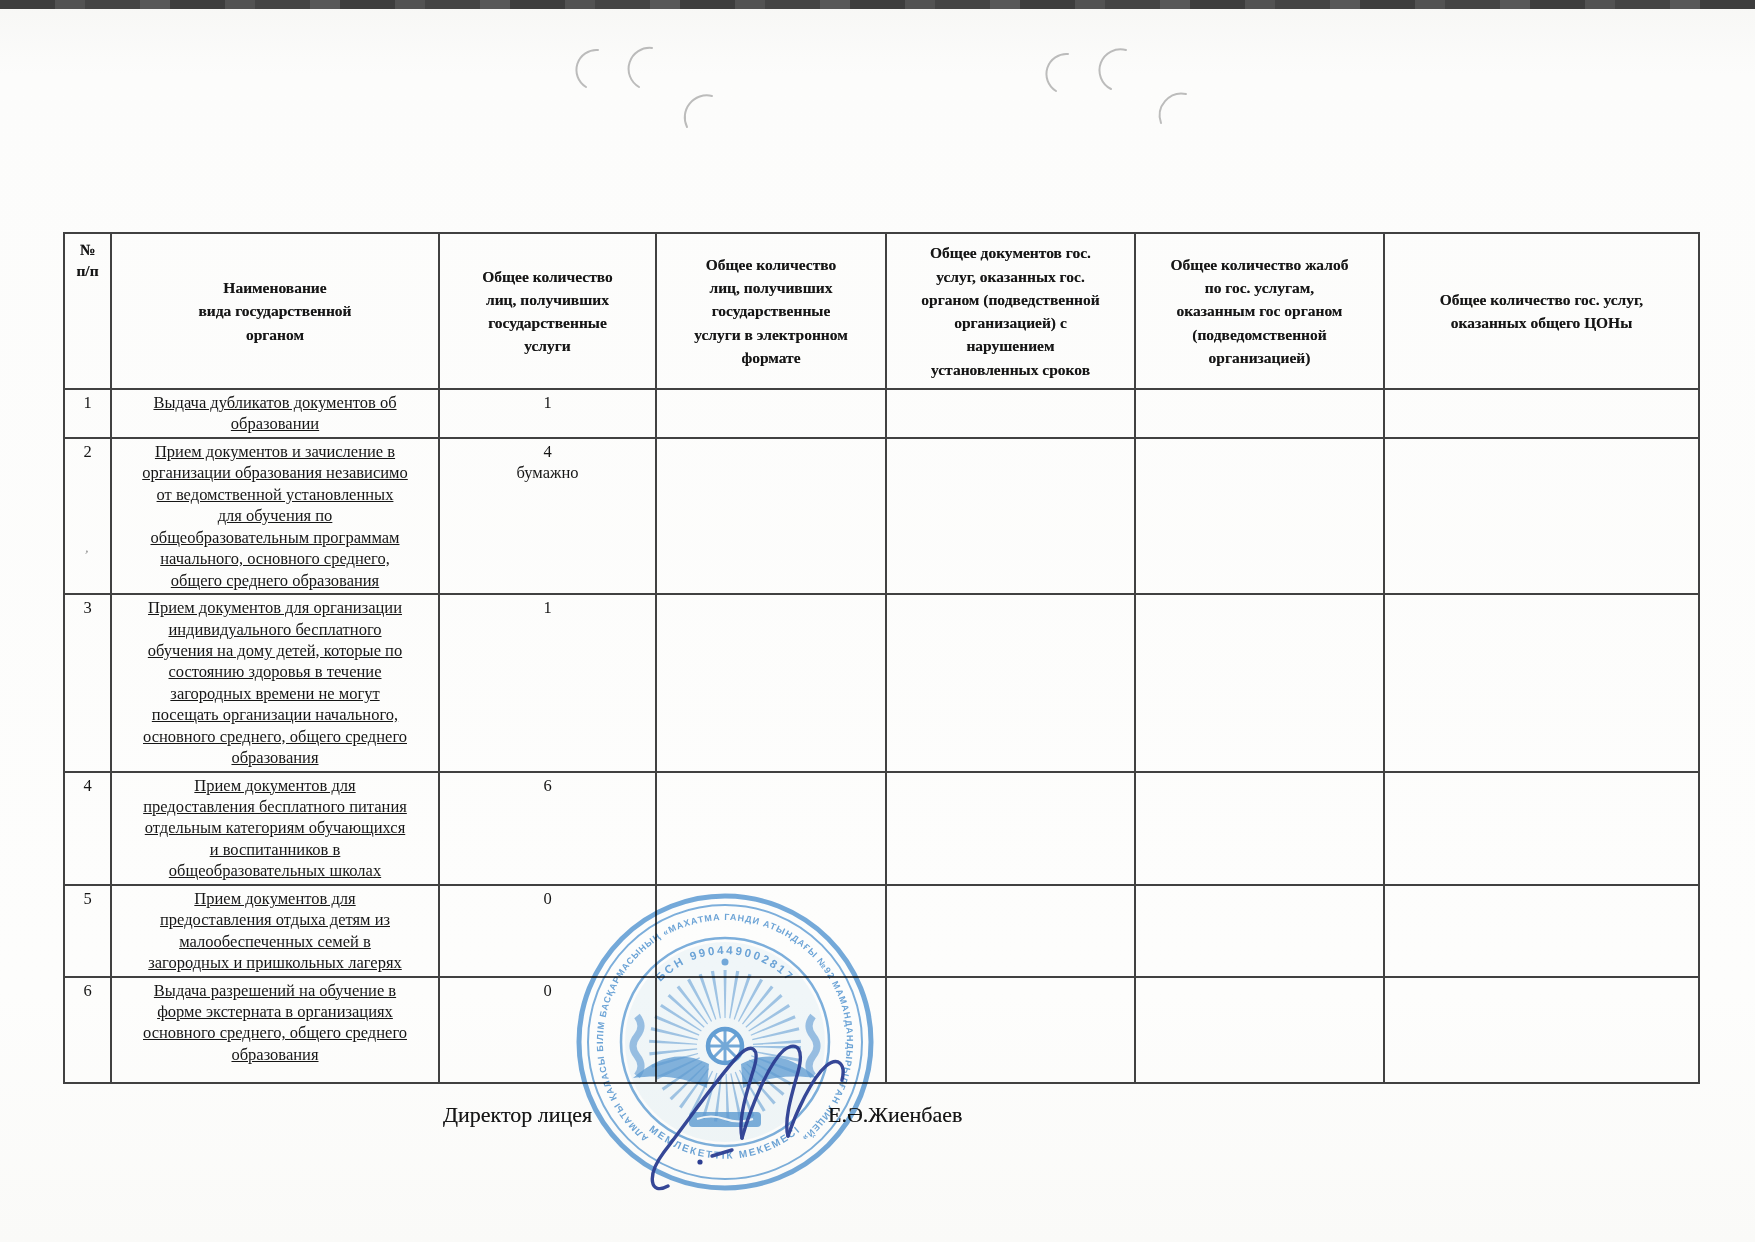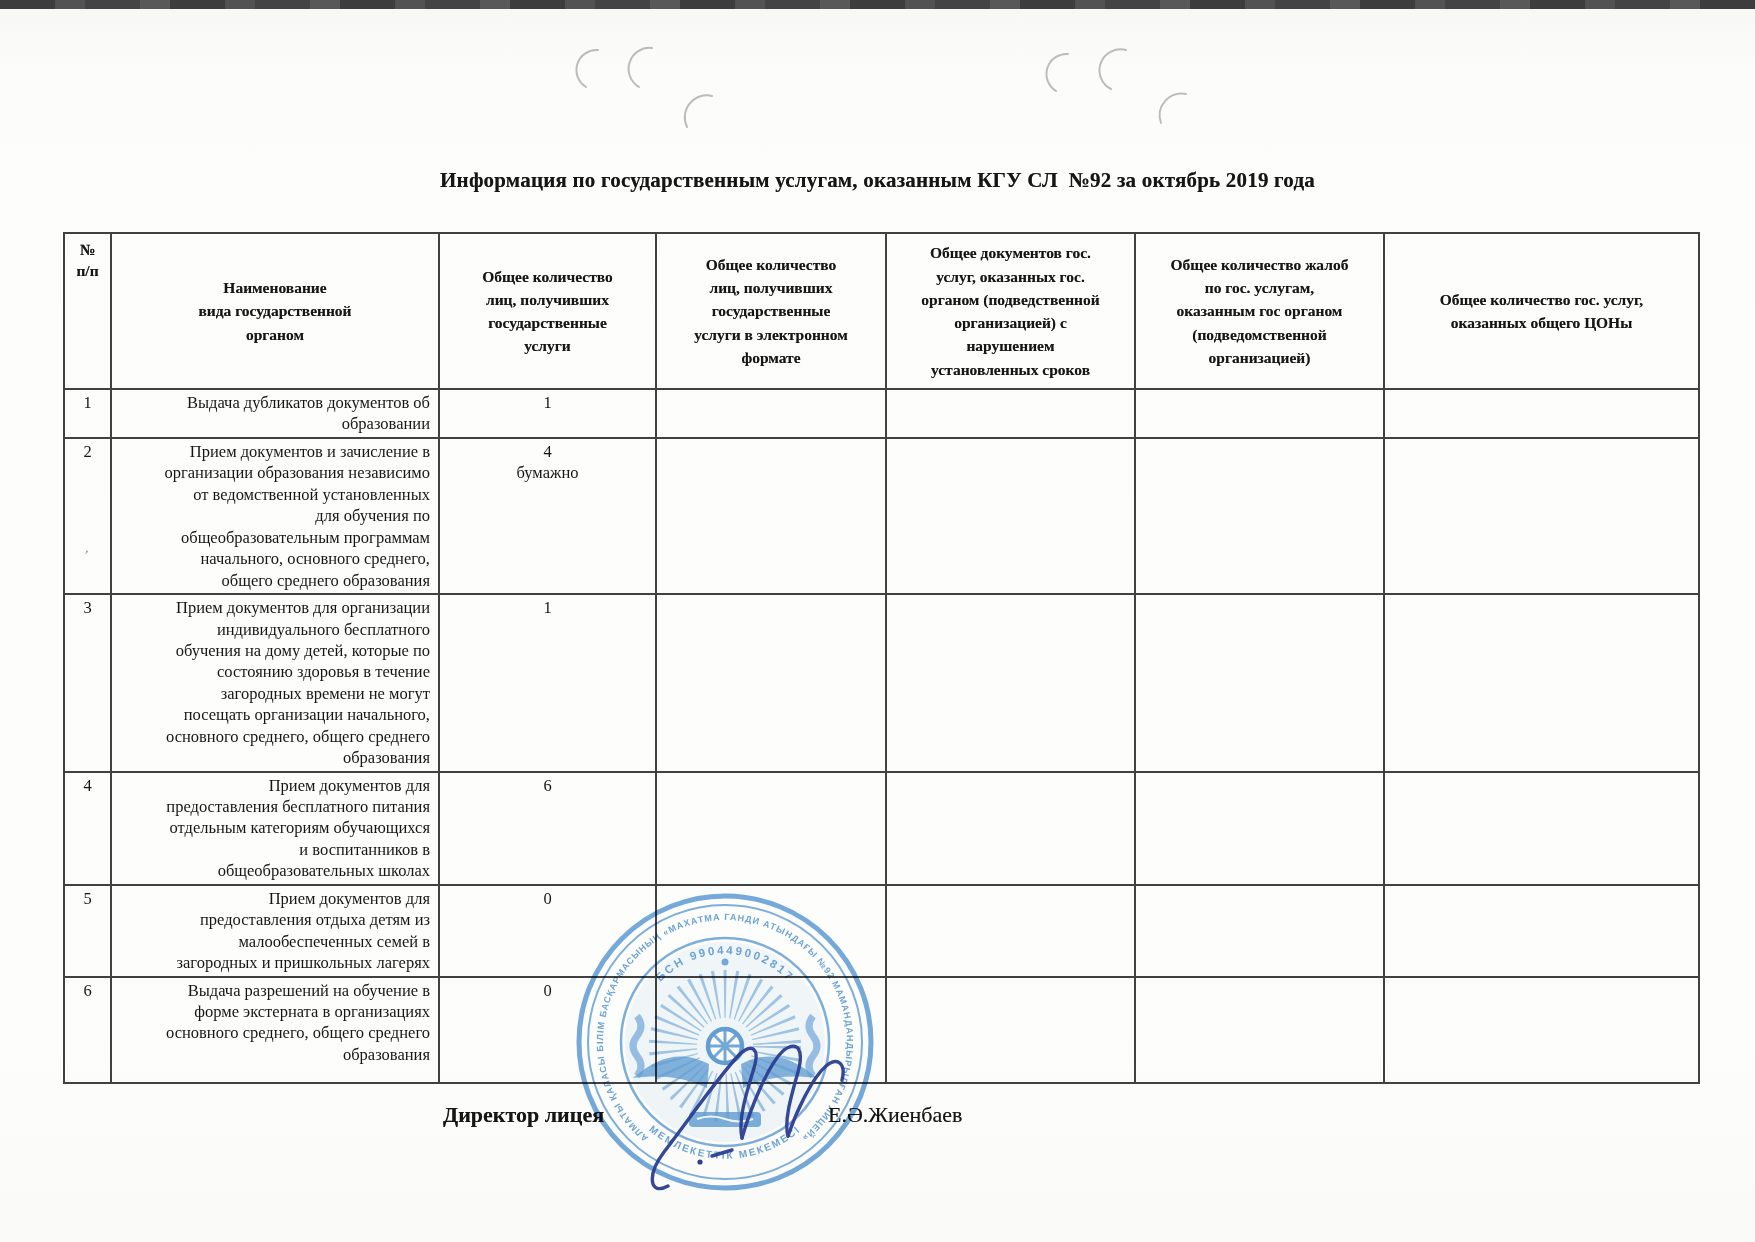--- a/index.html
+++ b/index.html
@@ -28,28 +28,28 @@
     border:2px solid #414141; padding:2px 8px;
     white-space:pre-line; overflow:hidden;
   }
   table.report th {
     font-size:15.5px; font-weight:bold; text-align:center; vertical-align:middle;
     line-height:1.5; text-shadow:0 0 0.4px rgba(20,20,20,.5);
   }
   table.report th.c0 { vertical-align:top; padding-top:6px; line-height:1.35; }
   table.report td { font-size:16.5px; line-height:1.3; vertical-align:top; }
   td.cell-num { text-align:center; padding-top:3px; }
-  td.cell-name { text-align:right; padding-left:10px; }
+  td.cell-name { text-align:center; padding-left:10px;text-decoration:underline; }
   td.cell-count { text-align:center; padding-top:3px; }
   tr.hdr { height:156px; }
   tr.r0 { height:49px; }  tr.r1 { height:156px; } tr.r2 { height:175px; }
   tr.r3 { height:110px; } tr.r4 { height:84px; }  tr.r5 { height:106px; }
   .sign-role {
     position:absolute; left:443px; top:1102px;
-    font-size:22px; font-weight:bold; text-shadow:0 0 0.5px rgba(20,20,20,.55);text-align:right;
+    font-size:22px; font-weight:normal; text-shadow:0 0 0.5px rgba(20,20,20,.55);text-align:right;
   }
   .sign-name {
     position:absolute; left:828px; top:1102px;
     font-size:22px; font-weight:normal; text-shadow:0 0 0.5px rgba(20,20,20,.55);
   }
   .stamp-svg {
     position:absolute; left:563px; top:888px; width:324px; height:316px;
     mix-blend-mode:multiply; opacity:0.92; filter:blur(0.4px);
   }
   .stamp-text { font-family:"Liberation Sans","DejaVu Sans",sans-serif; }
@@ -68,21 +68,20 @@
       <path d="M 652,48 A 21 21 0 0 0 639,87"></path>
       <path d="M 712,96 A 22 22 0 0 0 687,127"></path>
       <path d="M 1068,54 A 20 20 0 0 0 1056,91"></path>
       <path d="M 1126,50 A 21 21 0 0 0 1111,89"></path>
       <path d="M 1186,94 A 22 22 0 0 0 1161,123"></path>
     </g>
   </svg>
 
   <div class="scan-speck">,</div>
 
-  <div class="doc-title">Информация по государственным услугам, оказанным КГУ СЛ  №92 за октябрь 2019 года</div>
 
   <table class="report">
     <colgroup>
       <col style="width:47px">
         <col style="width:328px">
         <col style="width:217px">
       <col style="width:230px">
         <col style="width:249px">
         <col style="width:249px">
       <col style="width:315px">

